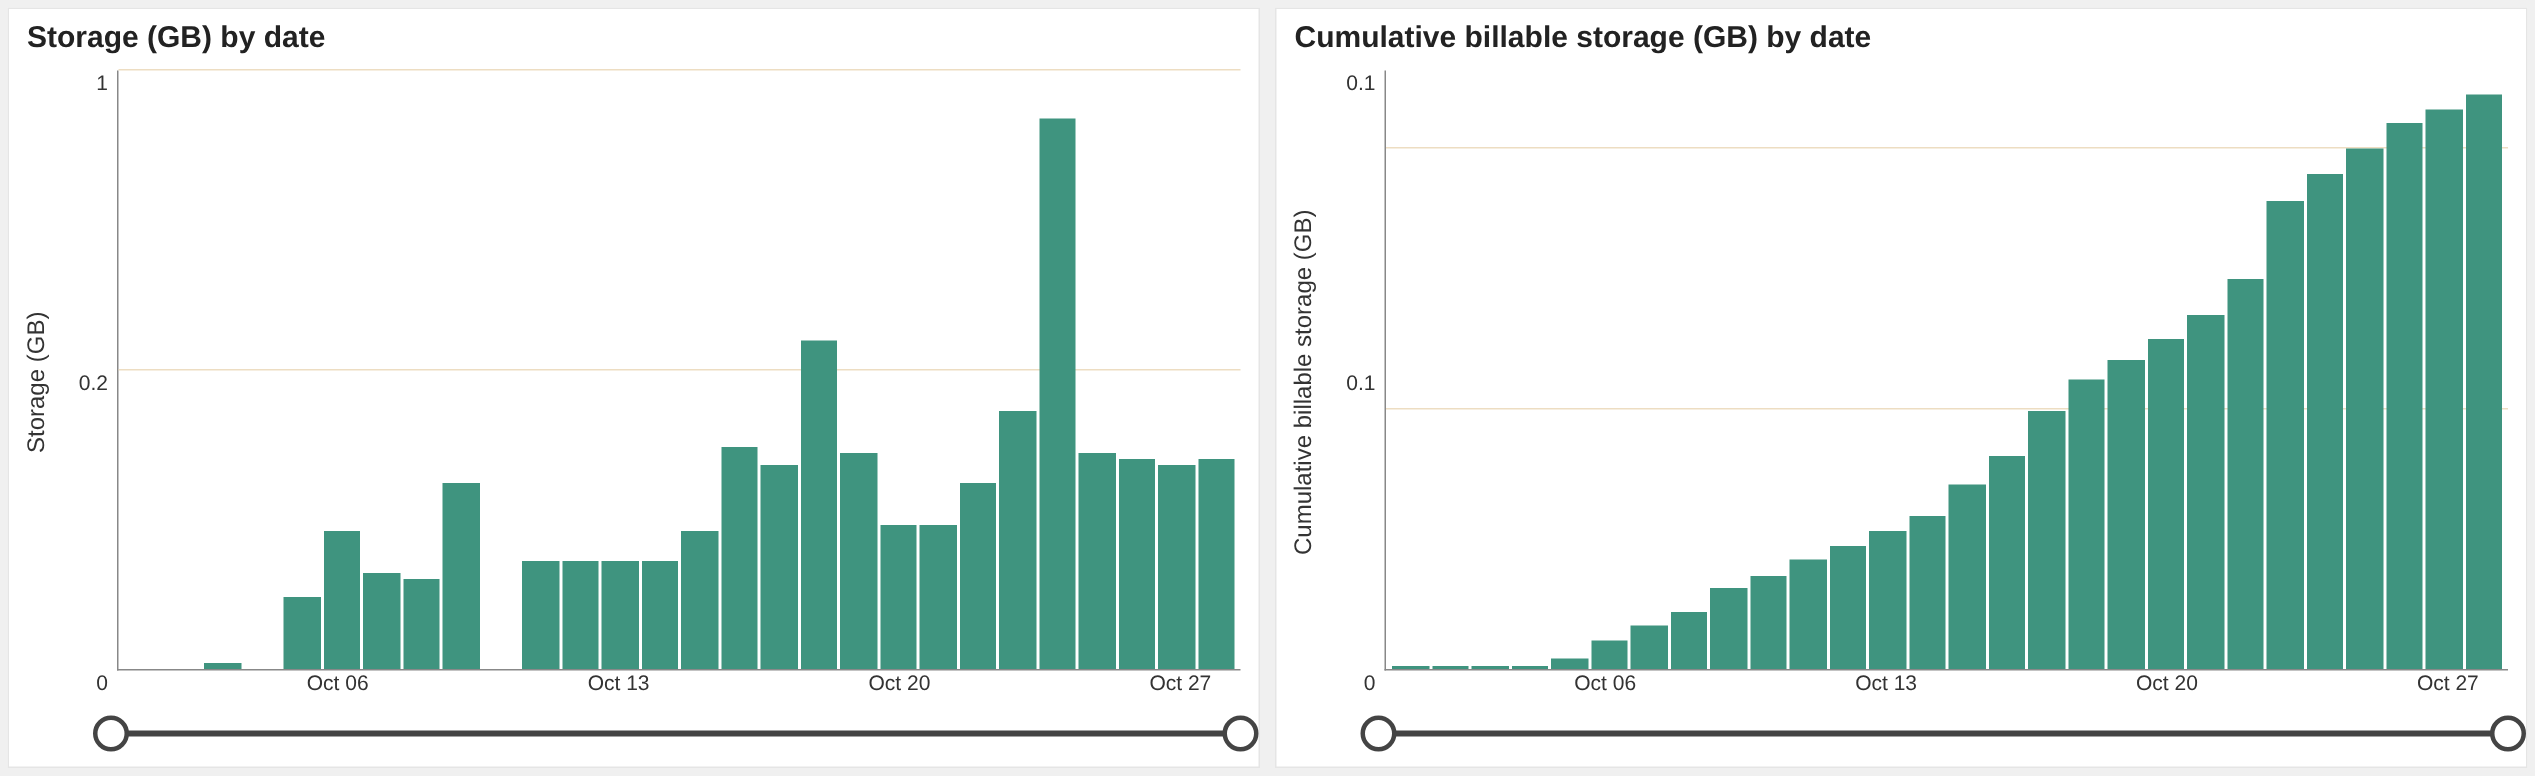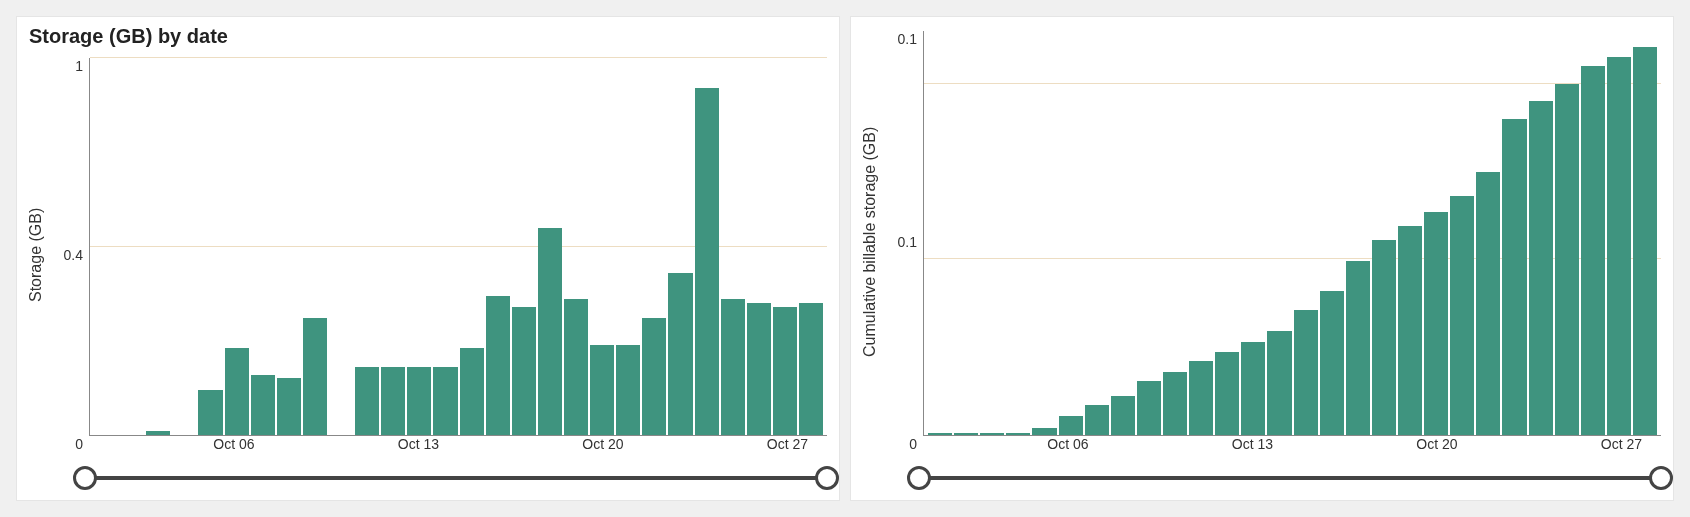--- a/index.html
+++ b/index.html
@@ -10,21 +10,21 @@
     font-family: "Segoe UI", Arial, sans-serif;
     background: #f0f0f0;
     overflow: hidden;
   }
   .dashboard {
     display: flex;
     gap: 10px;
     width: 1690px;
     height: 517px;
     box-sizing: border-box;
-    padding: 16px;
+    padding: 5px;
   }
   .card {
     flex: 1 1 50%;
     background: #fff;
     border: 1px solid #e5e5e5;
     box-sizing: border-box;
     position: relative;
     display: flex;
     flex-direction: column;
     padding: 8px 12px 8px 8px;
@@ -128,21 +128,21 @@
 <body>
 
 <div class="dashboard">
 
   <div class="card">
     <div class="card-title">Storage (GB) by date</div>
     <div class="plot-wrap">
       <div class="y-axis-label">Storage (GB)</div>
       <div class="y-ticks">
         <span>1</span>
-        <span>0.4</span>
+        <span>0.2</span>
         <span>0</span>
       </div>
       <div style="flex:1;display:flex;flex-direction:column;">
         <div class="plot-area" id="plot-0">
             <div class="gridline" style="bottom: 100%;"></div>
             <div class="gridline" style="bottom: 50%;"></div>
             <div class="bars">
               <div class="bar" style="height: 0%; background: rgb(63, 148, 127);"></div>
               <div class="bar" style="height: 0%; background: rgb(63, 148, 127);"></div>
               <div class="bar" style="height: 1%; background: rgb(63, 148, 127);"></div>
@@ -183,20 +183,21 @@
     </div>
     <div class="slider-row below-plot">
       <div class="slider-track">
         <div class="slider-handle" style="left:0%;"></div>
         <div class="slider-handle" style="left:100%;"></div>
       </div>
     </div>
   </div>
 
   <div class="card">
+    <div class="card-title">Cumulative billable storage (GB) by date</div>
     <div class="plot-wrap">
       <div class="y-axis-label">Cumulative billable storage (GB)</div>
       <div class="y-ticks">
         <span>0.1</span>
         <span>0.1</span>
         <span>0</span>
       </div>
       <div style="flex:1;display:flex;flex-direction:column;">
         <div class="plot-area" id="plot-1">
             <div class="gridline" style="bottom: 86.9565%;"></div>

